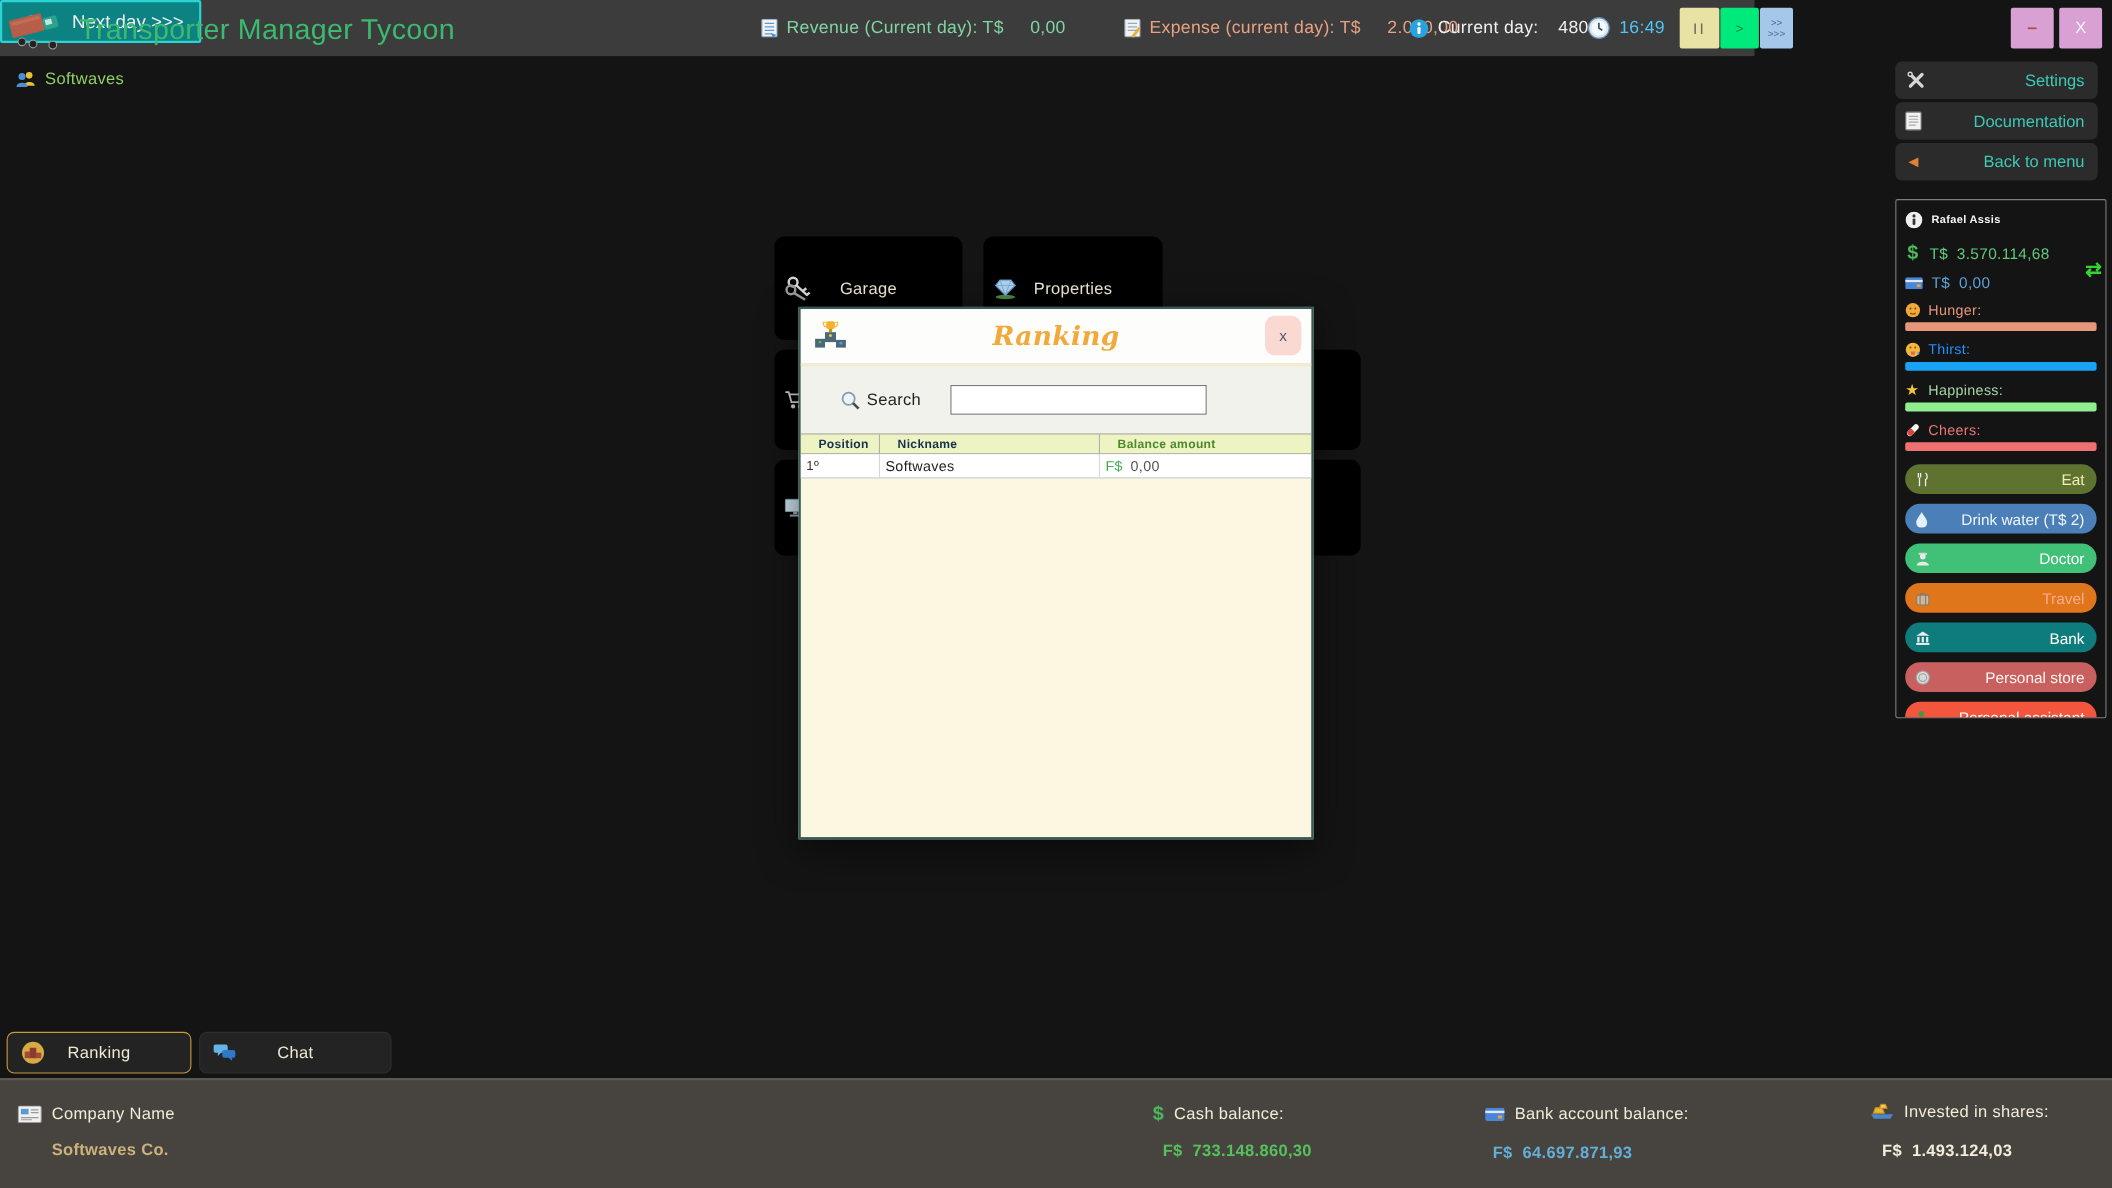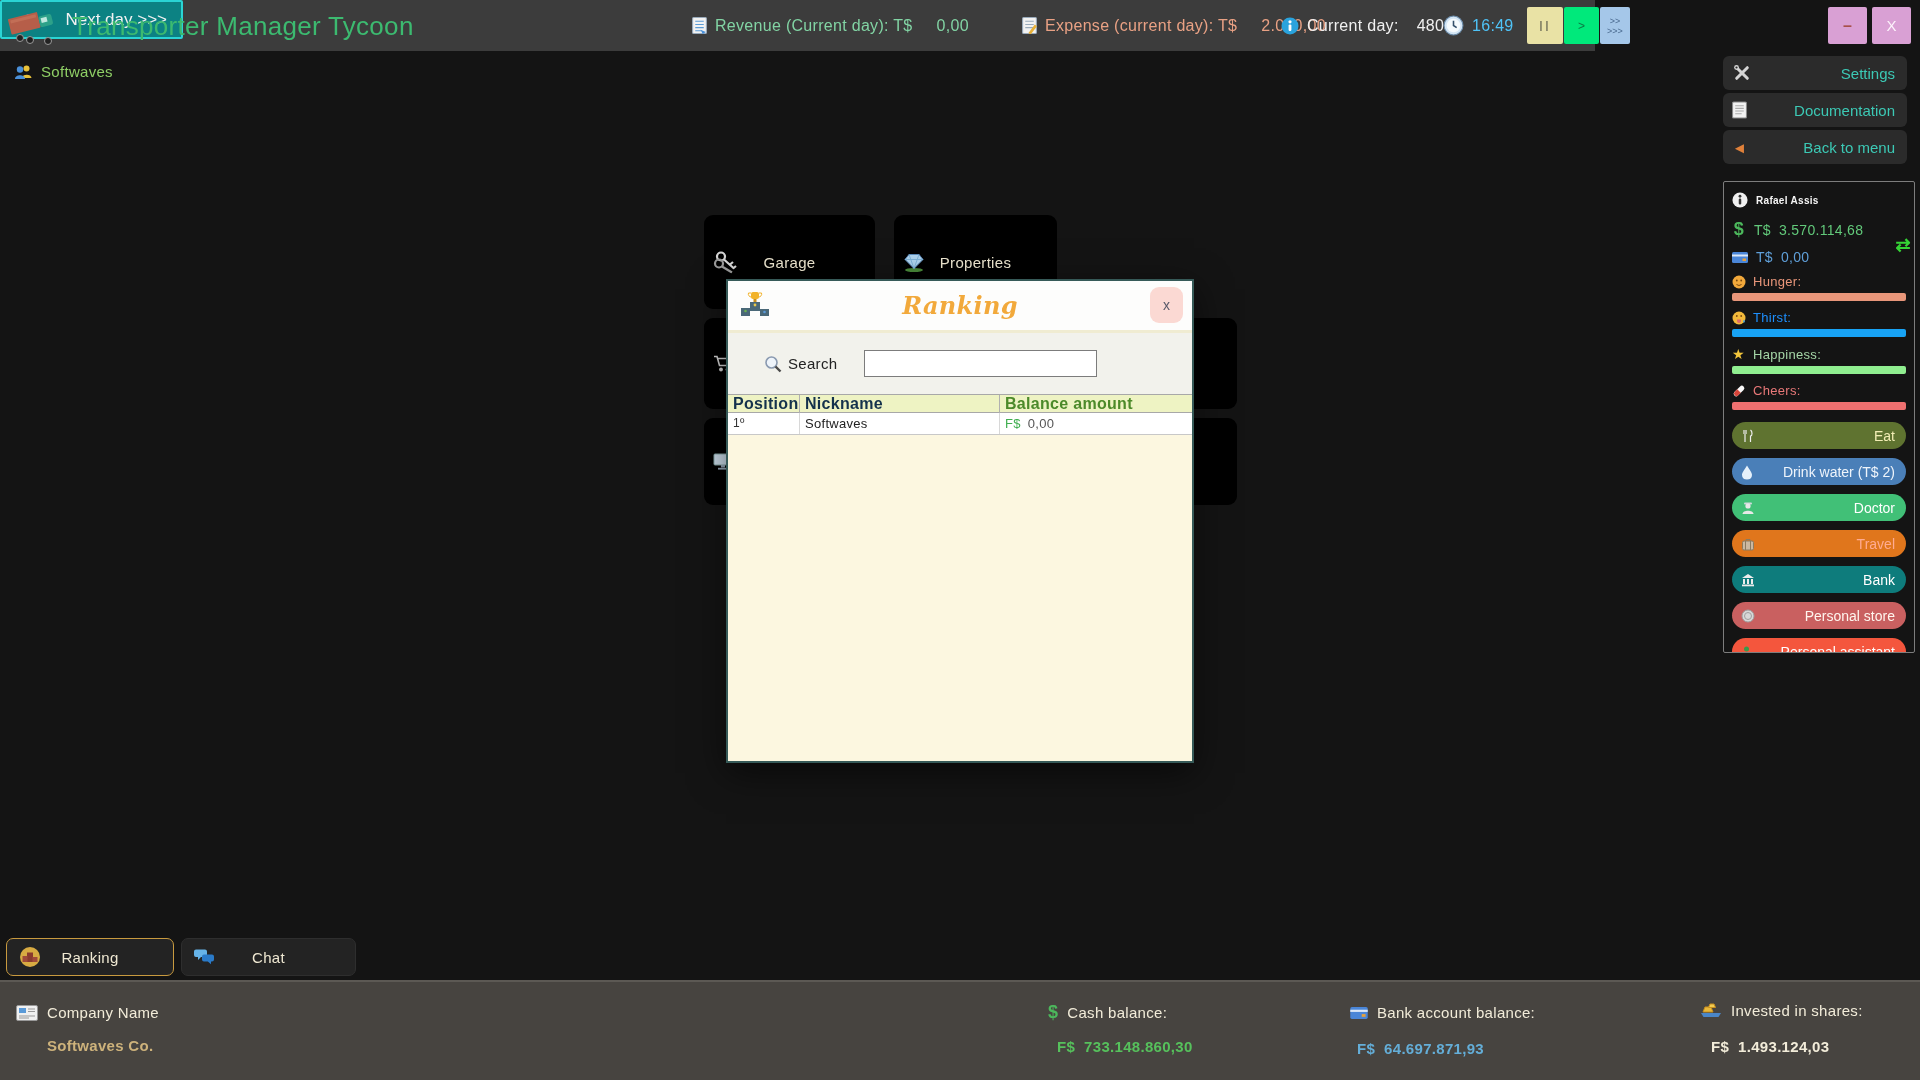--- a/index.html
+++ b/index.html
@@ -96,21 +96,21 @@
              font-family:"DejaVu Serif", serif; font-style:italic; font-weight:bold; font-size:24px; }
   .m-close { position:absolute; right:9px; top:6px; width:33px; height:36px; background:#fbd9d3;
              border:none; border-radius:9px; color:#5a5a6a; font-size:14px; cursor:pointer; }
   .m-search { height:64px; background:#f2f2ec; border-top:3px solid #f0ecd2; display:flex; align-items:center; }
   .m-search .slabel { margin-left:6px; color:#222; font-size:15px; }
   .m-search .mag { margin-left:36px; }
   .m-search input { margin-left:27px; width:233px; height:27px; border:1px solid #7c7c7c; background:#fff;
                     font-size:14px; padding:0 6px; font-family:"Liberation Sans",sans-serif; }
   .m-thead { height:19px; background:#eef3c3; display:grid; grid-template-columns:72px 200px 1fr;
              border-top:1px solid #a8a8a8; border-bottom:1px solid #a8a8a8; }
-  .m-thead .hc { font-size:16px; font-weight:bold; line-height:18px; padding-left:5px;
+  .m-thead .hc { font-size:11px; font-weight:bold; line-height:18px; padding-left:16px;
                  border-right:1px solid #b0b0b0; color:#14324c; }
   .m-thead .hc:last-child { border-right:none; color:#4c8a2a; }
   .m-row { height:22px; background:#fff; display:grid; grid-template-columns:72px 200px 1fr;
            border-bottom:1px solid #c8c8c8; }
   .m-row .rc { font-size:13px; line-height:21px; padding-left:5px; color:#222;
                border-right:1px solid #d8d8d8; }
   .m-row .rc:last-child { border-right:none; }
   .m-row .pos { font-size:12px; color:#333; }
   .m-row .bal .cur { color:#3fae4f; margin-right:7px; }
   .m-row .bal .amt { color:#555; }

